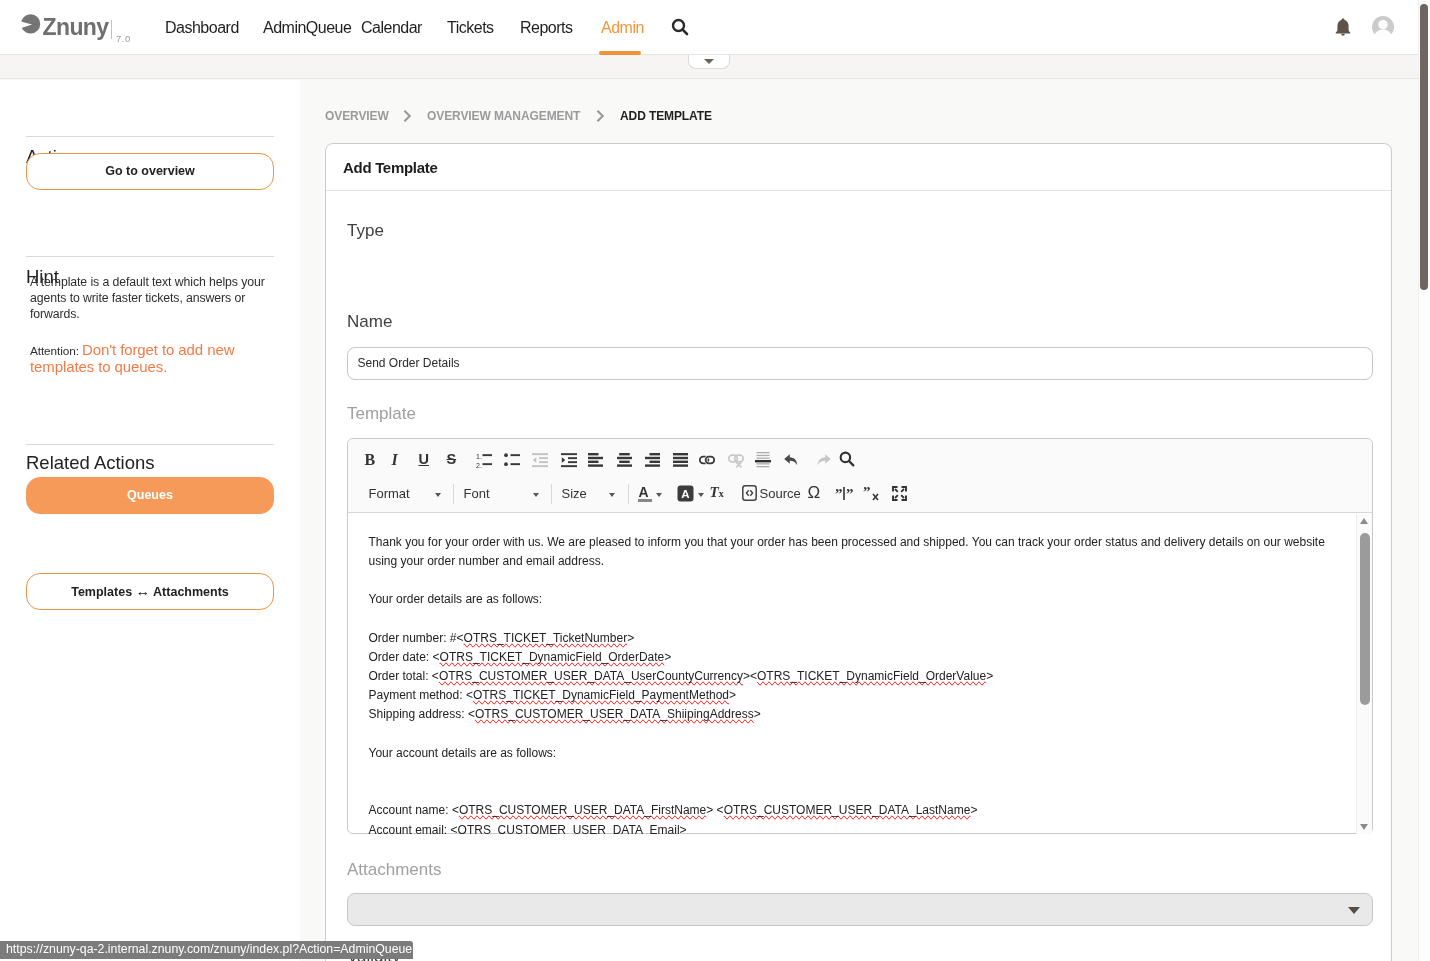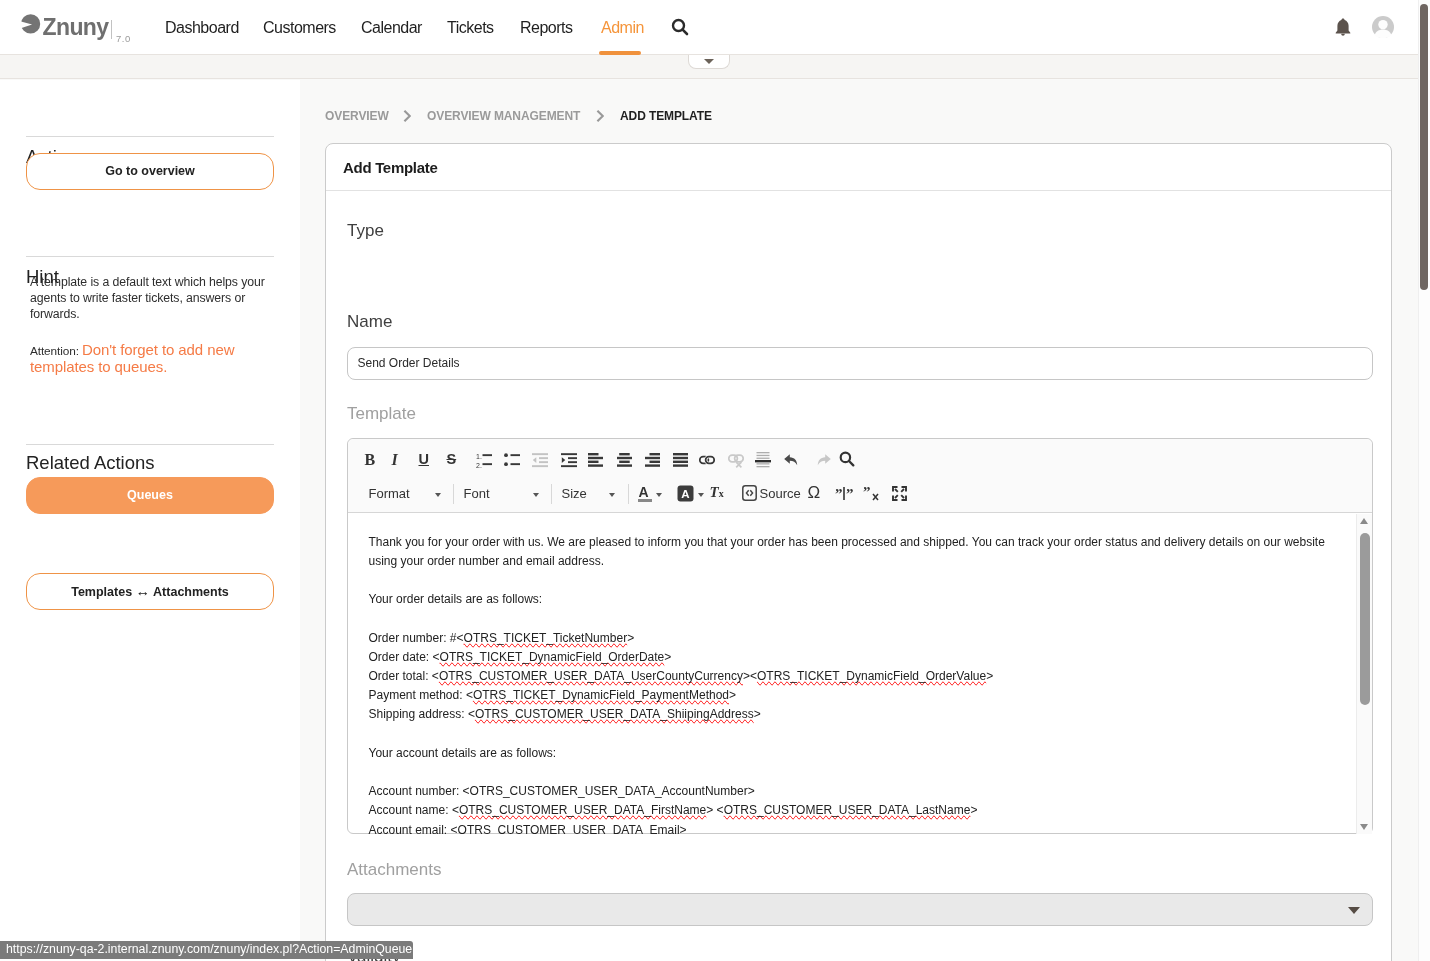--- a/index.html
+++ b/index.html
@@ -246,21 +246,20 @@
       <div id="edcontent">
         <div class="ln" style="top:19.5px;">Thank you for your order with us. We are pleased to inform you that your order has been processed and shipped. You can track your order status and delivery details on our website</div>
         <div class="ln" style="top:38.7px;">using your order number and email address.</div>
         <div class="ln" style="top:77.1px;">Your order details are as follows:</div>
         <div class="ln" style="top:115.5px;">Order number: #&lt;<span class="sp">OTRS_TICKET_TicketNumber</span>&gt;</div>
         <div class="ln" style="top:134.7px;">Order date: &lt;<span class="sp">OTRS_TICKET_DynamicField_OrderDate</span>&gt;</div>
         <div class="ln" style="top:153.9px;">Order total: &lt;<span class="sp">OTRS_CUSTOMER_USER_DATA_UserCountyCurrency</span>&gt;&lt;<span class="sp">OTRS_TICKET_DynamicField_OrderValue</span>&gt;</div>
         <div class="ln" style="top:173.1px;">Payment method: &lt;<span class="sp">OTRS_TICKET_DynamicField_PaymentMethod</span>&gt;</div>
         <div class="ln" style="top:192.3px;">Shipping address: &lt;<span class="sp">OTRS_CUSTOMER_USER_DATA_ShiipingAddress</span>&gt;</div>
         <div class="ln" style="top:230.7px;">Your account details are as follows:</div>
-        <div class="ln" style="top:269.1px;">Account number: &lt;OTRS_CUSTOMER_USER_DATA_AccountNumber&gt;</div>
         <div class="ln" style="top:288.3px;">Account name: &lt;<span class="sp">OTRS_CUSTOMER_USER_DATA_FirstName</span>&gt; &lt;<span class="sp">OTRS_CUSTOMER_USER_DATA_LastName</span>&gt;</div>
         <div class="ln" style="top:307.5px;">Account email: &lt;OTRS_CUSTOMER_USER_DATA_Email&gt;</div>
       </div>
       <div id="edscroll">
         <div class="edarr" style="top:4px;border-bottom:6px solid #8a8a8a;border-top:none;"></div>
         <div id="edthumb"></div>
         <div class="edarr" style="bottom:4px;border-top:6px solid #8a8a8a;border-bottom:none;"></div>
       </div>
     </div>
 
@@ -270,21 +269,21 @@
       </div>
     <div class="flabel" style="top:803px;">Validity</div>
   </div>
 
   <div id="subbar"></div>
   <div id="header"></div>
   <div id="ddbtn"></div>
   <div id="adminline"></div>
 
   <div class="navitem" style="left:165px;">Dashboard</div>
-  <div class="navitem" style="left:263px;">Customers</div>
+  <div class="navitem" style="left:263px;">AdminQueue</div>
   <div class="navitem" style="left:361px;">Calendar</div>
   <div class="navitem" style="left:447px;">Tickets</div>
   <div class="navitem" style="left:520px;">Reports</div>
   <div class="navitem nav-admin" style="left:601px;">Admin</div>
 
   <svg class="abs" style="left:670px;top:17px;" width="20" height="20" viewBox="0 0 20 20">
       <circle cx="8.5" cy="8.5" r="5.5" fill="none" stroke="#2b2b2b" stroke-width="2.4"></circle>
       <line x1="12.6" y1="12.6" x2="17" y2="17" stroke="#2b2b2b" stroke-width="2.6" stroke-linecap="round"></line>
     </svg>
 

